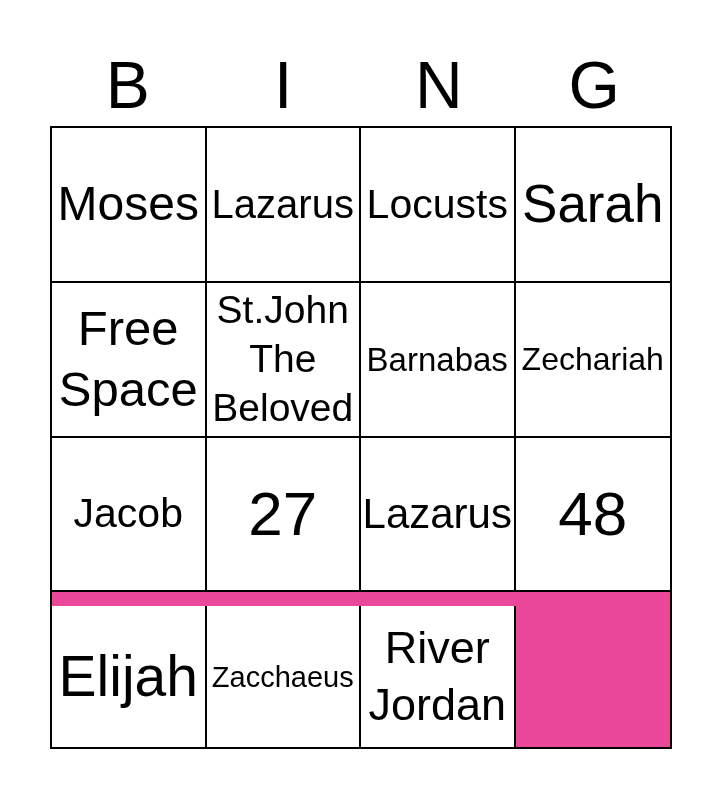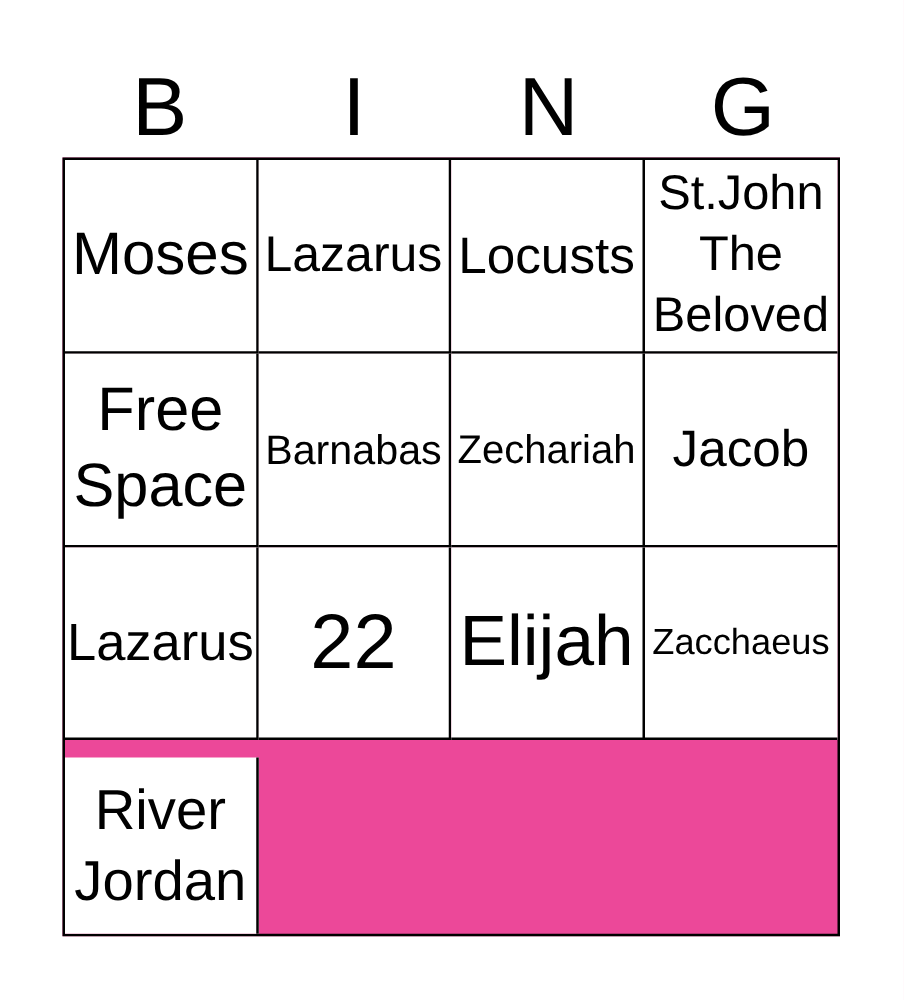--- a/index.html
+++ b/index.html
@@ -77,28 +77,30 @@
     <div class="title-letter">B</div>
     <div class="title-letter">I</div>
     <div class="title-letter">N</div>
     <div class="title-letter">G</div>
   </div>
 
   <div class="bingo-card">
     <div class="cell" style="font-size:48px">Moses</div>
     <div class="cell" style="font-size:40px">Lazarus</div>
     <div class="cell" style="font-size:41px">Locusts</div>
+    <div class="cell" style="font-size:53px">Sarah</div>
 
+    <div class="cell" style="font-size:49px">Free Space</div>
     <div class="cell" style="font-size:39px">St.John The Beloved</div>
-    <div class="cell" style="font-size:49px">Free Space</div>
     <div class="cell" style="font-size:33px">Barnabas</div>
     <div class="cell" style="font-size:32px">Zechariah</div>
 
     <div class="cell" style="font-size:41px">Jacob</div>
+    <div class="cell" style="font-size:62px">27</div>
     <div class="cell" style="font-size:42px">Lazarus</div>
-    <div class="cell" style="font-size:62px">22</div>
+    <div class="cell" style="font-size:62px">48</div>
 
     <div class="cell" style="font-size:57px">Elijah</div>
     <div class="cell" style="font-size:29px">Zacchaeus</div>
     <div class="cell" style="font-size:45px">River Jordan</div>
   </div>
 
 </div>
 
 </body></html>

